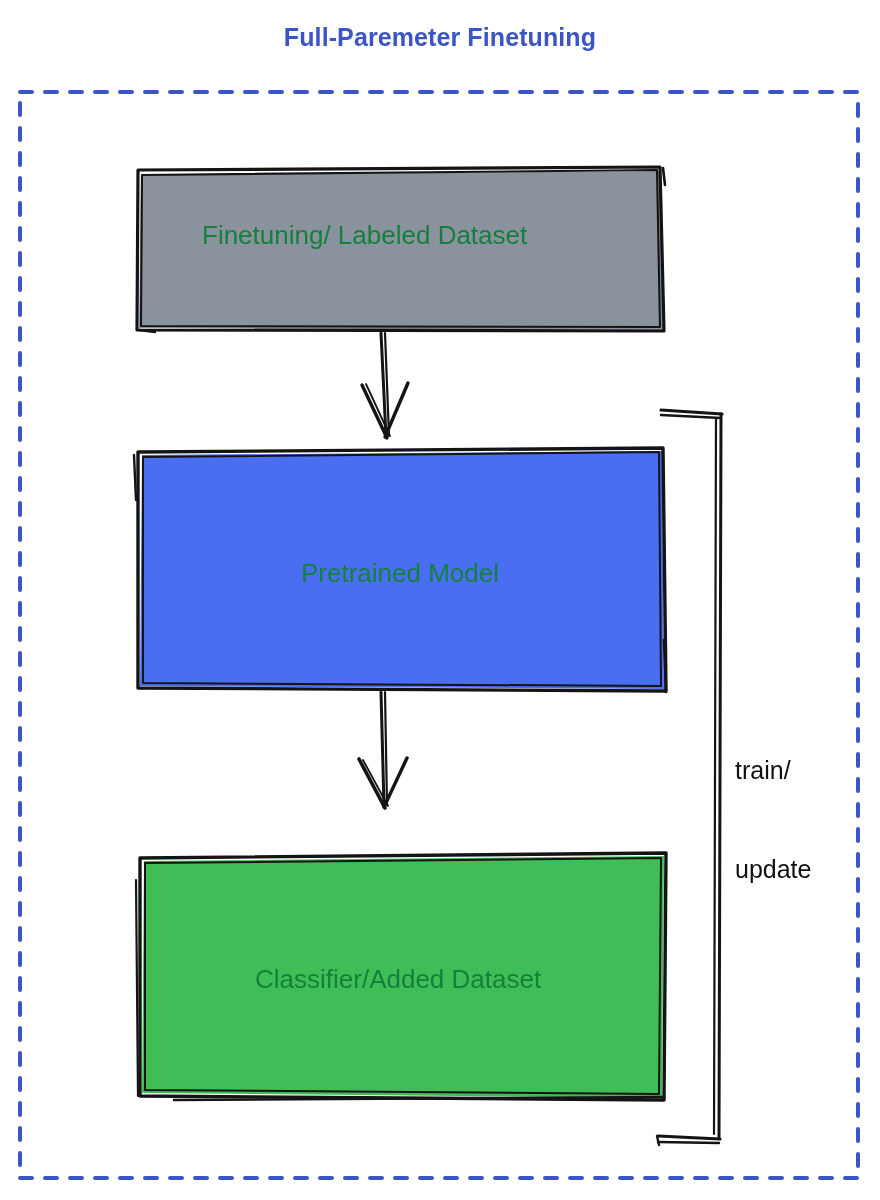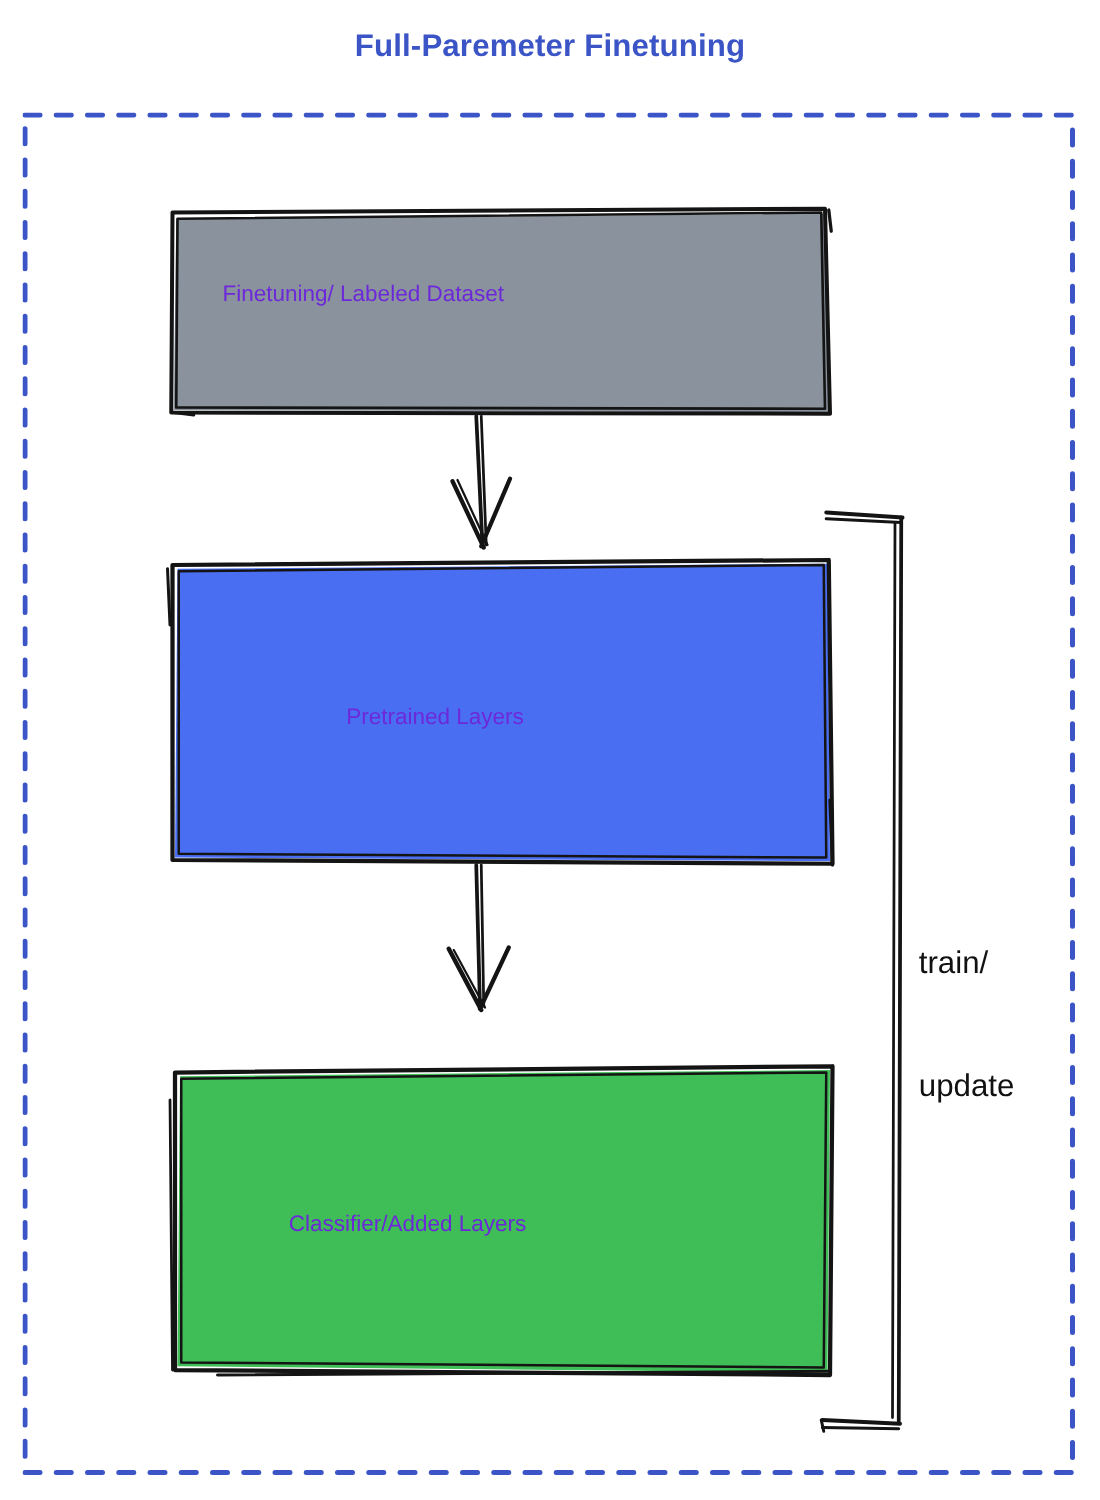--- a/index.html
+++ b/index.html
@@ -52,24 +52,25 @@
     position: absolute;
     left: 0;
     top: 0;
     width: 880px;
     height: 1200px;
   }
 
   
   .node-label {
     position: absolute;
-    font-size: 18px;
-    color: #6d28d9;
+    font-size: 26px;
+    color: #15803d;
     line-height: 32px;
     white-space: nowrap;
+    margin-left: 24px;
   }
   .node-label.gray-lbl  { left: 178px; top: 219px; }
   .node-label.blue-lbl  { left: 277px; top: 557px; }
   .node-label.green-lbl { left: 231px; top: 963px; }
 
   
   .side-annotation {
     position: absolute;
     left: 735px;
     top: 688px;
@@ -147,22 +148,22 @@
 
       <path d="M 658,1136 L 720,1139" fill="none" stroke="#141414" stroke-width="3.2" stroke-linecap="round"></path>
       <path d="M 658,1142 L 719,1143" fill="none" stroke="#141414" stroke-width="2.4" stroke-linecap="round"></path>
       <path d="M 657,1136 L 659,1145" fill="none" stroke="#141414" stroke-width="2.4" stroke-linecap="round"></path>
     </g>
 
   </svg>
 
   <div class="node-label gray-lbl">Finetuning/ Labeled Dataset</div>
 
-  <div class="node-label blue-lbl">Pretrained Layers</div>
+  <div class="node-label blue-lbl">Pretrained Model</div>
 
-  <div class="node-label green-lbl">Classifier/Added Layers</div>
+  <div class="node-label green-lbl">Classifier/Added Dataset</div>
 
   <div class="side-annotation">
     <div>train/</div>
     <div>update</div>
   </div>
 
 </div>
 
 </body></html>

